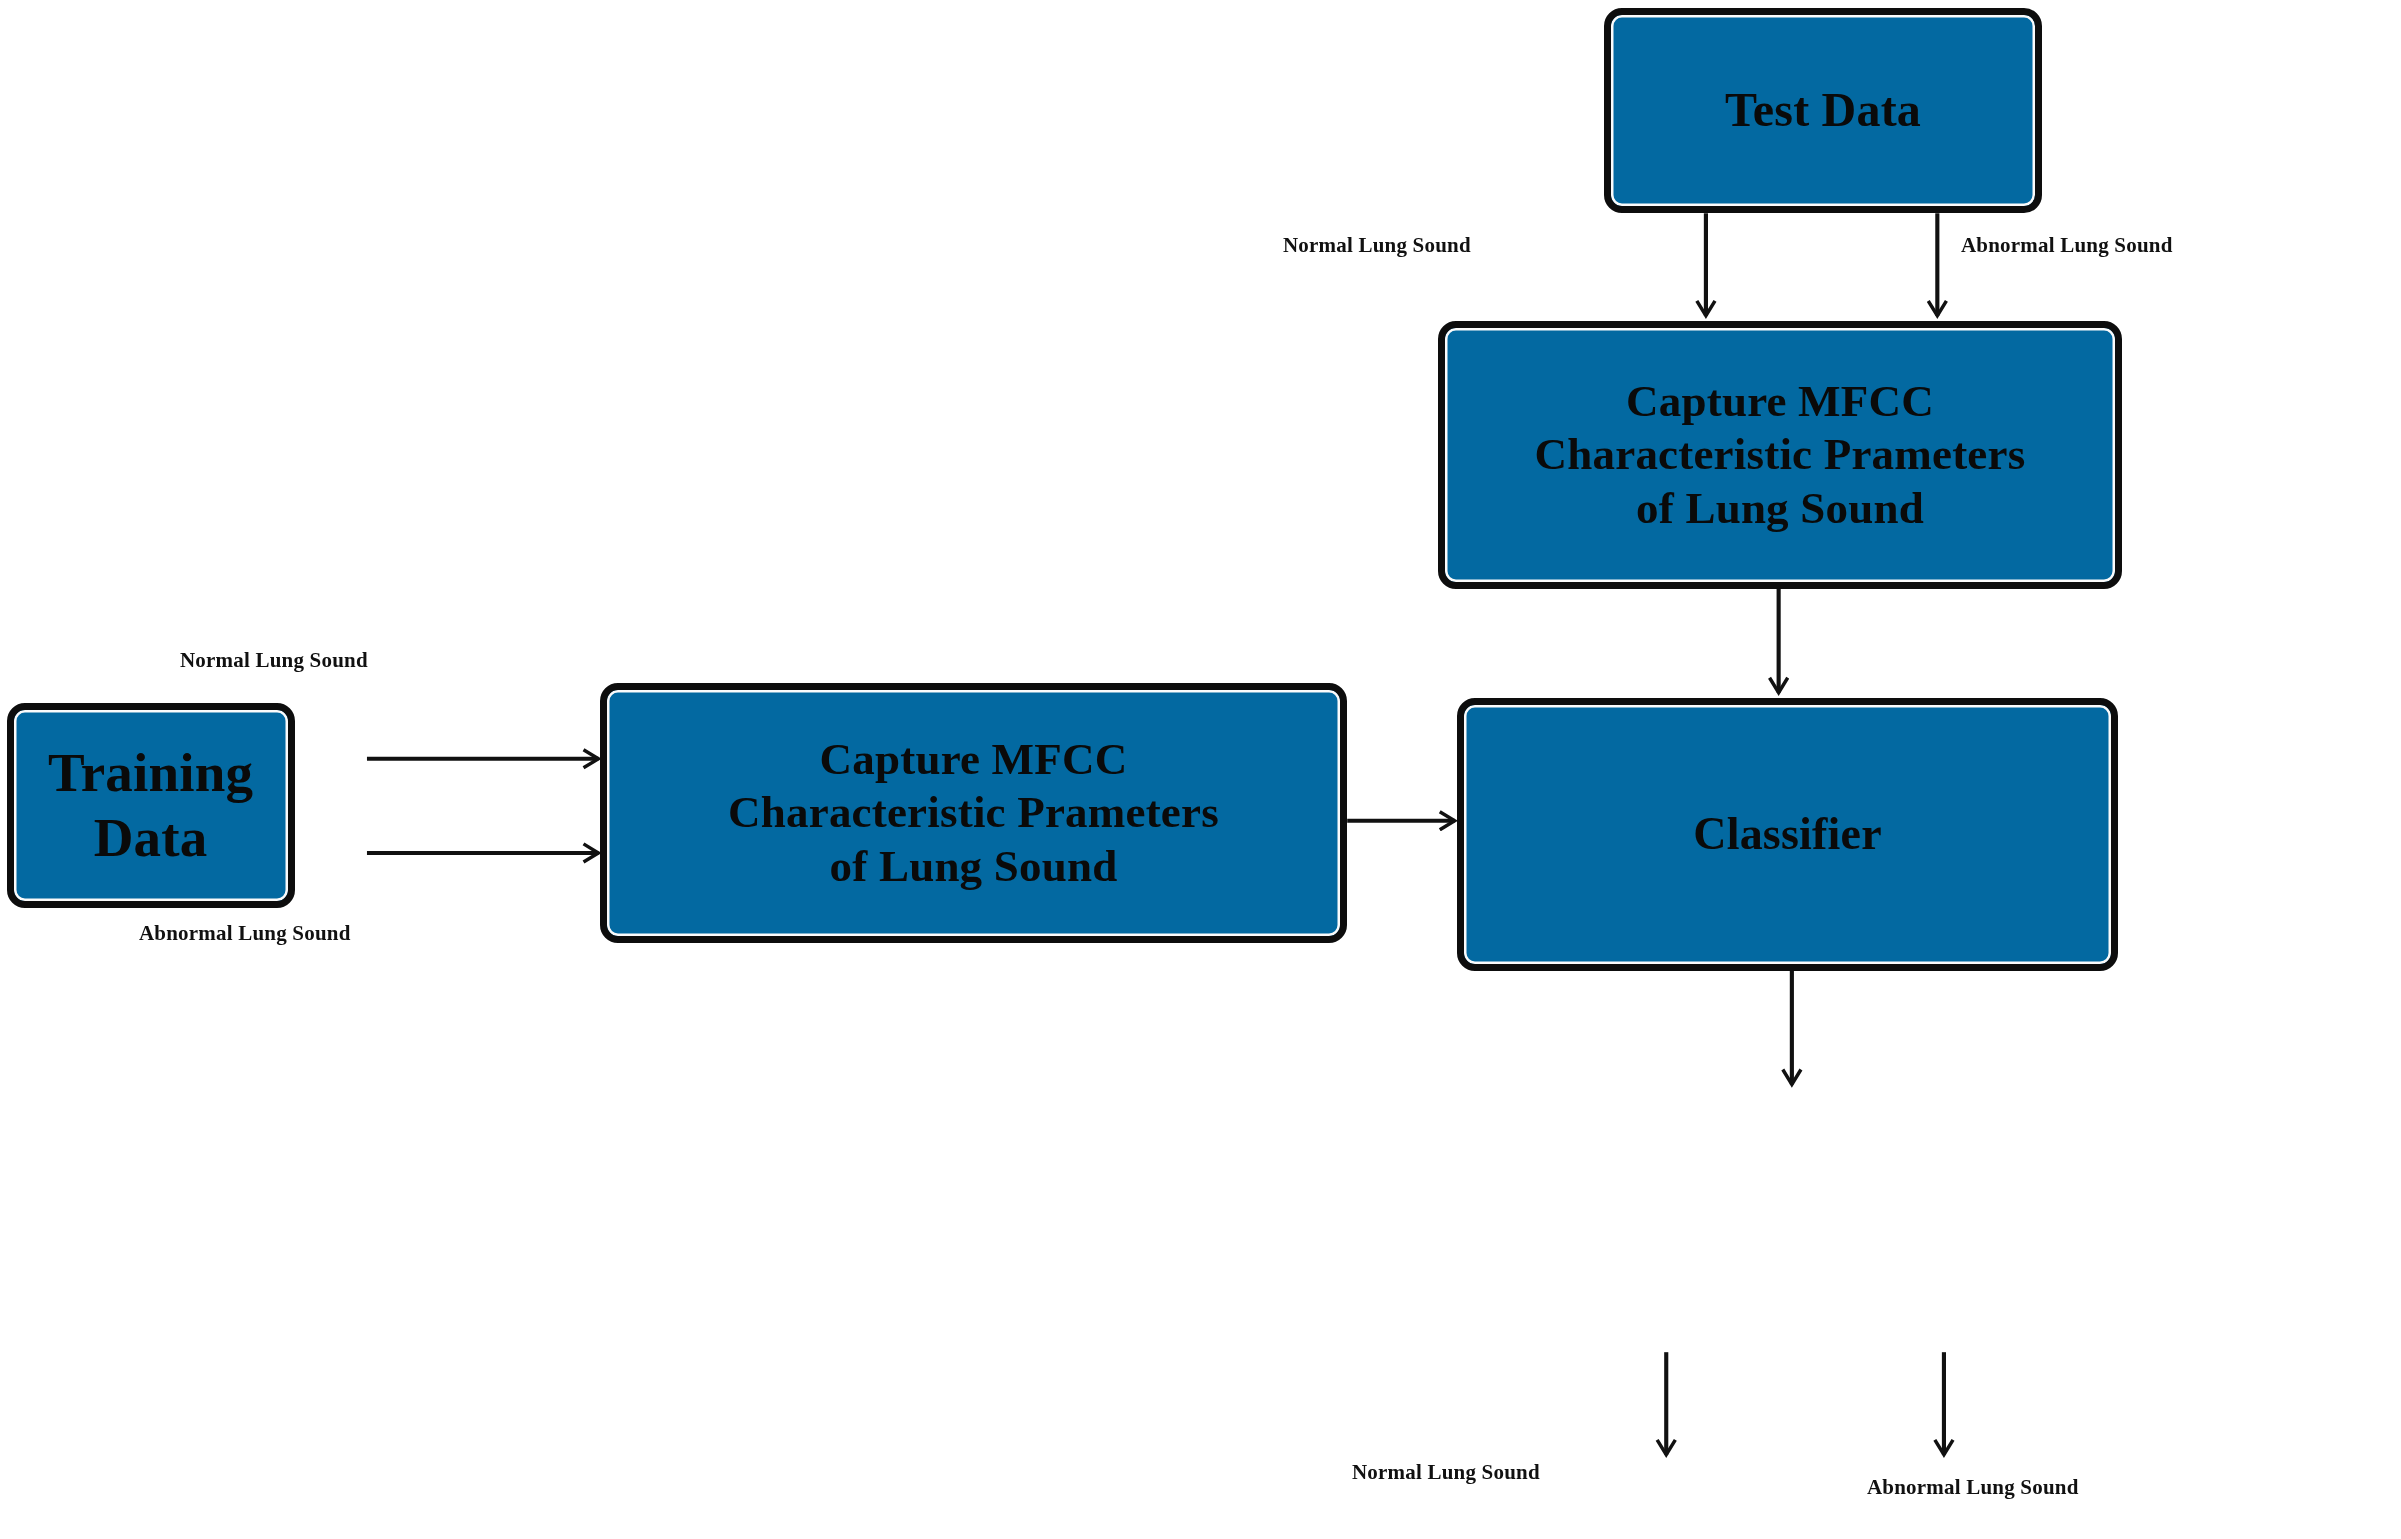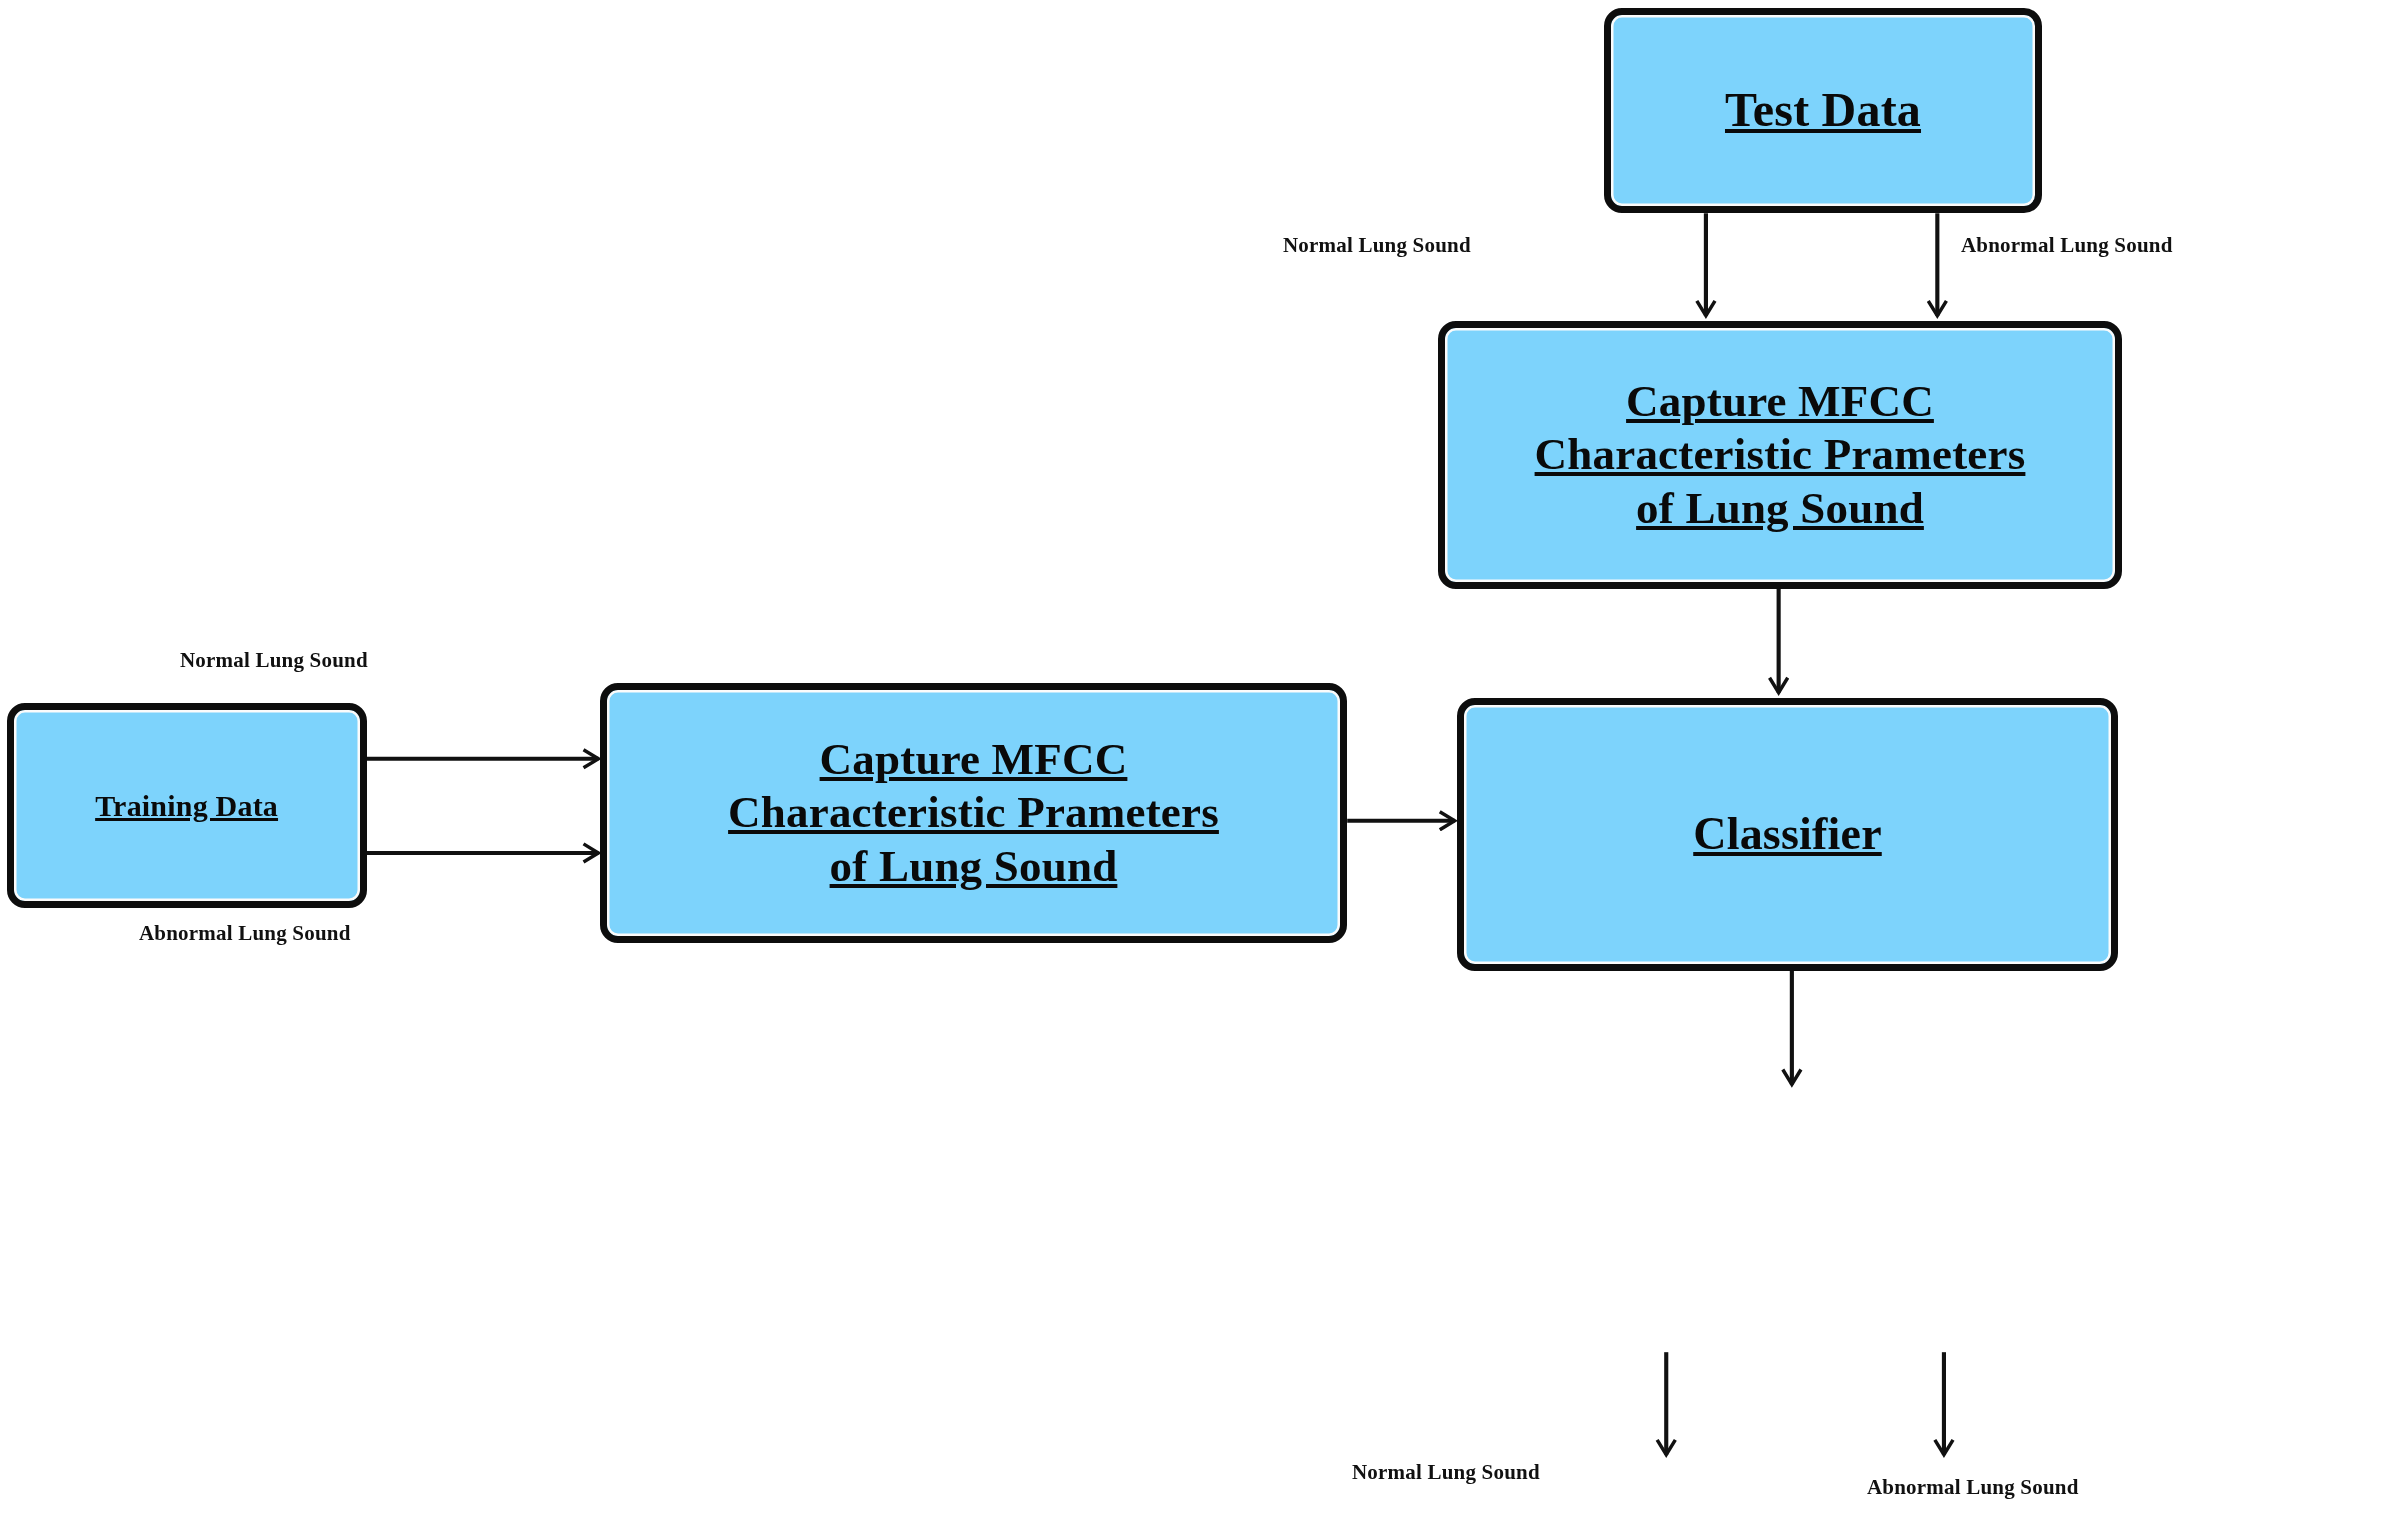--- a/index.html
+++ b/index.html
@@ -19,33 +19,32 @@
     position: absolute;
     left: 0;
     top: 0;
     width: 2401px;
     height: 1539px;
     pointer-events: none;
   }
   .node {
     position: absolute;
     box-sizing: border-box;
-    background: #7dd3fc;
+    background: #0369a1;
     border: 7.4px solid #0d0d0d;
     border-radius: 18px;
     display: flex;
     align-items: center;
     justify-content: center;
     text-align: center;
     color: #0a0a0a;
     font-weight: 700;
     line-height: 1.18;
     letter-spacing: 0.2px;
     box-shadow: inset 0 0 0 2.5px #fbfbfb;
-    text-decoration: underline;
   }
   .node-label {
     display: block;
     white-space: pre-line;
     padding: 0 11.6px;
   }
   .edge-label {
     position: absolute;
     color: #111111;
     font-weight: 700;
@@ -92,21 +91,21 @@
   <div class="node" style="left:1604px; top:8.3px; width:438px; height:205px; font-size:48px;">
     <span class="node-label">Test Data</span>
   </div>
 
   <div class="node" style="left:1438px; top:321px; width:684px; height:268px; font-size:45px;">
     <span class="node-label">Capture MFCC
 Characteristic Prameters
 of Lung Sound</span>
   </div>
 
-  <div class="node" style="left:6.6px; top:703px; width:360px; height:205px; font-size:30px;">
+  <div class="node" style="left:6.6px; top:703px; width:288px; height:205px; font-size:55px;">
     <span class="node-label">Training Data</span>
   </div>
 
   <div class="node" style="left:600px; top:683px; width:747px; height:260px; font-size:45px;">
     <span class="node-label">Capture MFCC
 Characteristic Prameters
 of Lung Sound</span>
   </div>
 
   <div class="node" style="left:1457px; top:698px; width:661px; height:273px; font-size:46px;">

